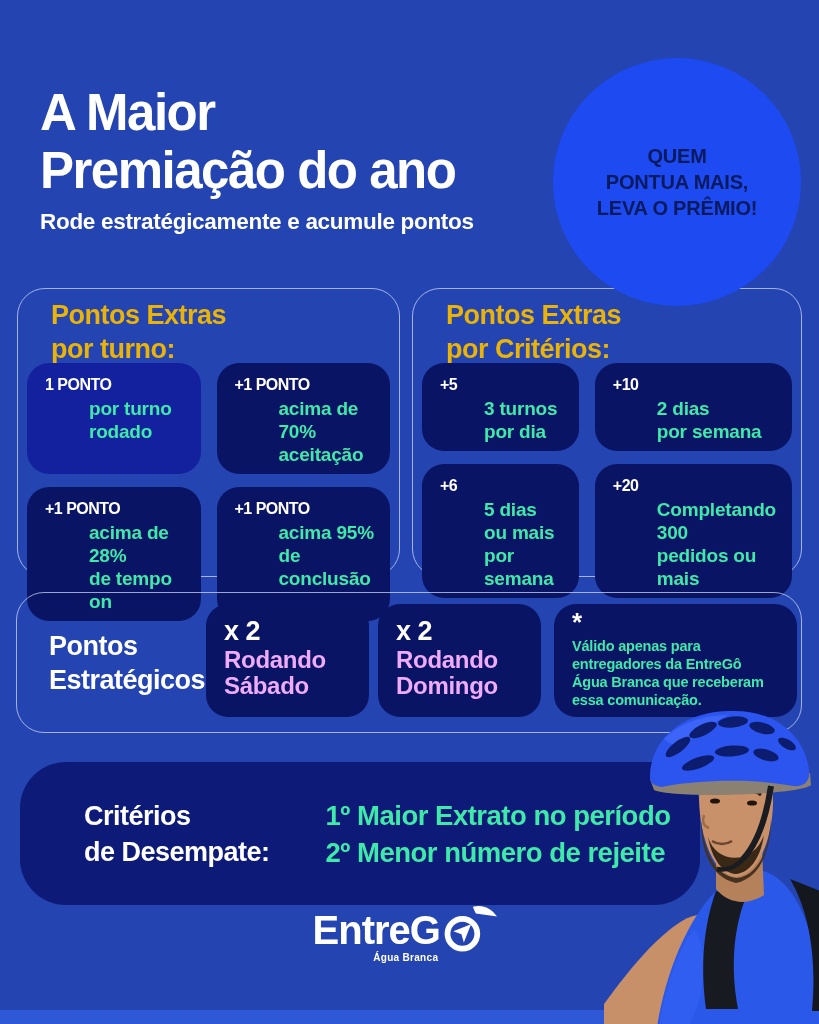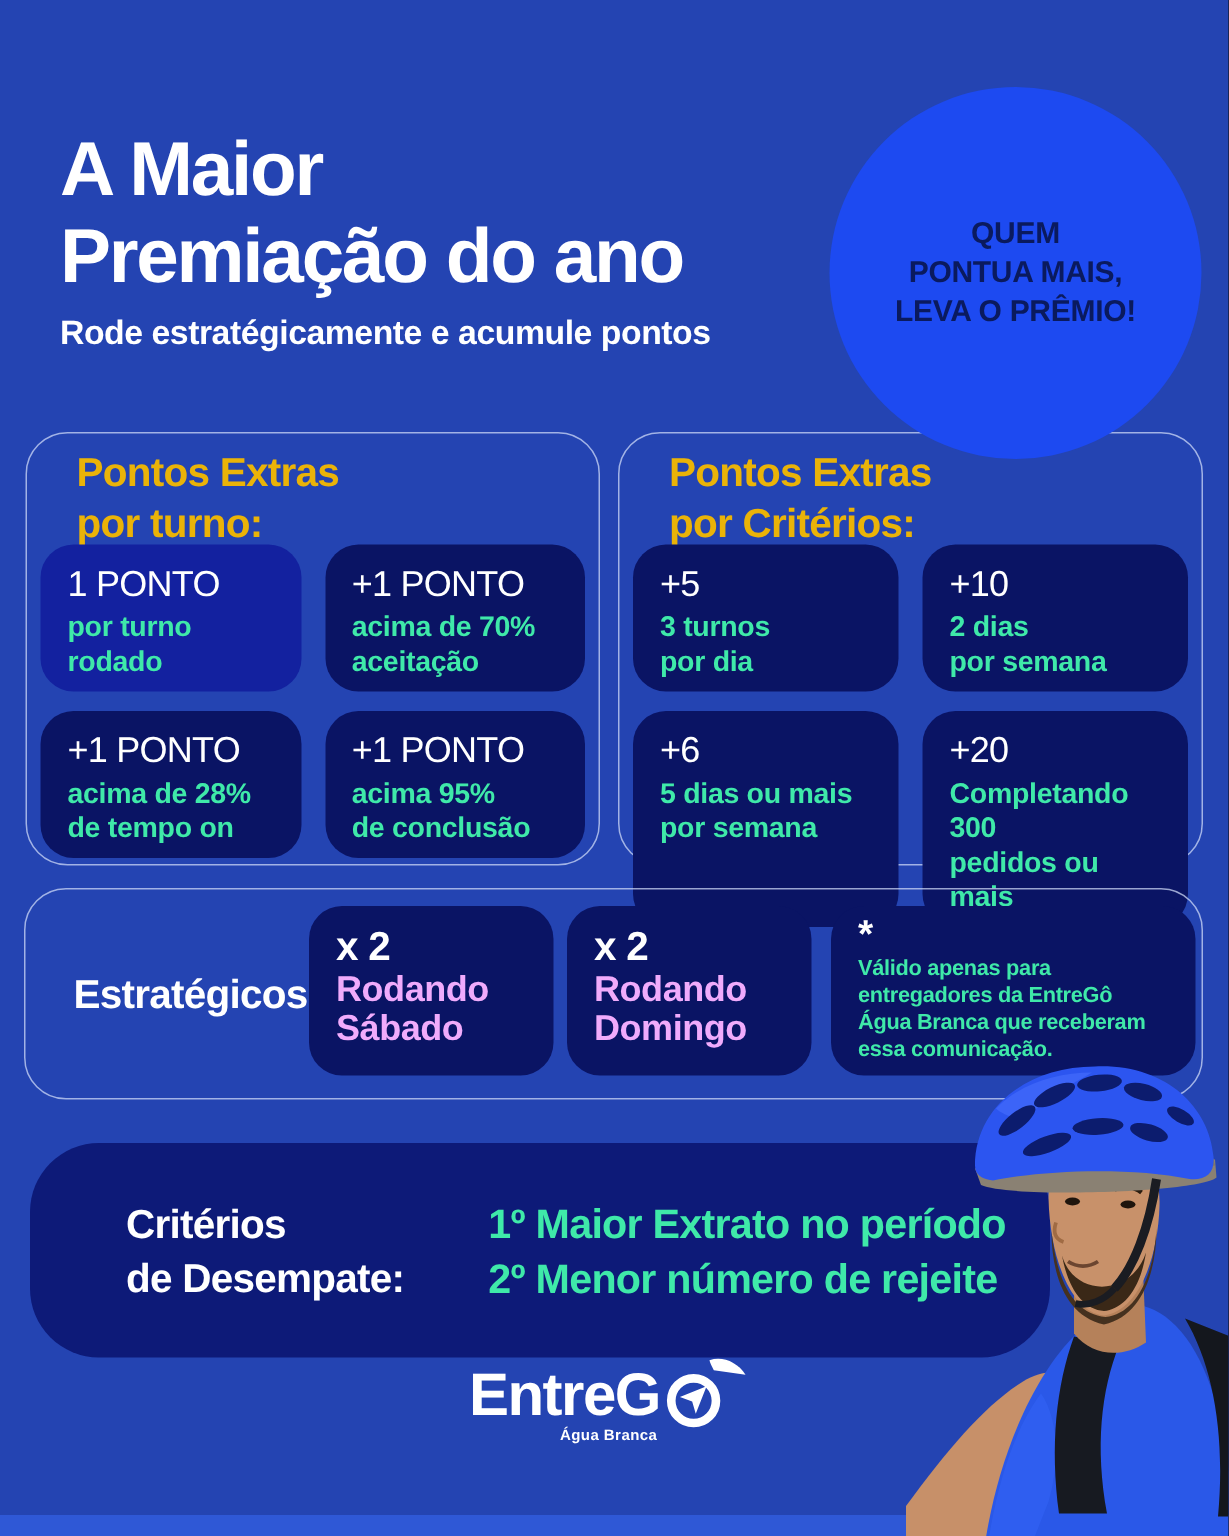--- a/index.html
+++ b/index.html
@@ -44,22 +44,22 @@
   }
   .box-heading span{display:block;}
   .cards{
     position:absolute;left:9px;right:9px;top:74px;bottom:14px;
     display:grid;grid-template-columns:1fr 1fr;gap:13px 16px;
   }
   .card{
     background:#0A1464;border-radius:22px;padding:13px 16px 8px 18px;box-sizing:border-box;
   }
   .card.highlight{background:#13219F;}
-  .card-points{font-size:24px;font-weight:400;color:#fff;letter-spacing:-0.5px;margin-bottom:3px;}
-  .card-desc{font-size:19px;line-height:23px;font-weight:700;color:#3FE9A9;letter-spacing:-0.2px;}
+  .card-points{font-size:16px;font-weight:700;color:#fff;letter-spacing:-0.5px;margin-bottom:3px;}
+  .card-desc{font-size:19px;line-height:23px;font-weight:700;color:#3FE9A9;letter-spacing:-0.2px;margin-left:44px;}
 
   
   .box-strat{left:16px;top:592px;width:786px;height:141px;}
   .strat-heading{
     position:absolute;left:32px;top:50%;transform:translateY(-50%);margin:0;
     font-size:27px;line-height:34px;font-weight:700;color:#fff;letter-spacing:-0.5px;
   }
   .strat-heading span{display:block;}
   .scard{
     position:absolute;top:11px;height:113px;background:#0A1464;border-radius:22px;
@@ -173,20 +173,21 @@
       <div class="card">
         <div class="card-points">+20</div>
         <div class="card-desc pre">Completando 300
 pedidos ou mais</div>
       </div>
     </div>
   </section>
 
   <section class="box box-strat">
     <h2 class="strat-heading">
+      <span>Pontos</span>
       <span>Estratégicos</span>
     </h2>
     <div class="scard scard-1">
       <div class="scard-mult">x 2</div>
       <div class="scard-desc pre">Rodando
 Sábado</div>
     </div>
     <div class="scard scard-2">
       <div class="scard-mult">x 2</div>
       <div class="scard-desc pre">Rodando

